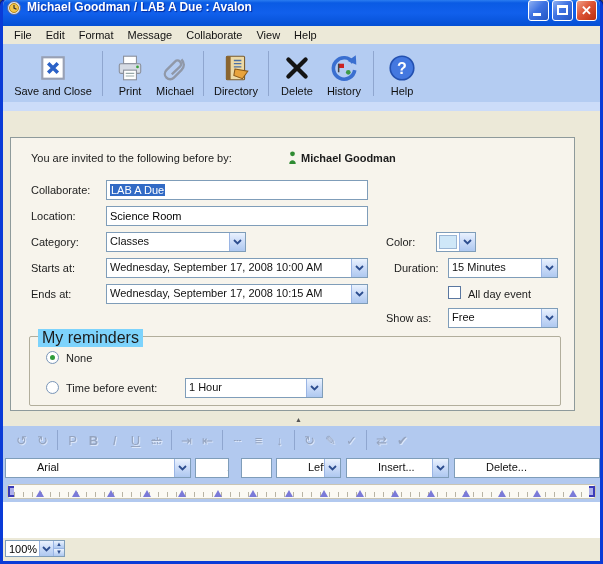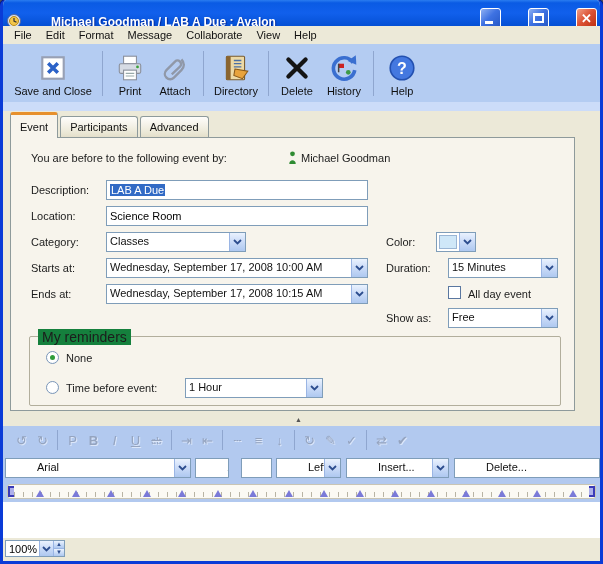--- a/index.html
+++ b/index.html
@@ -12,21 +12,21 @@
     border-radius:6px 6px 0 0;
     background:#ece9d8; overflow:hidden;
     box-shadow:0 0 0 1px #04188c;
   }
 
   
   .titlebar {
     position:absolute; top:0; left:-3px; right:-3px; height:29px;
     background:linear-gradient(180deg,#2a7cf0 0%,#0a5be4 10%,#1160ec 45%,#0550d5 88%,#0345b8 100%);
     border-radius:6px 6px 0 0;
-    display:flex; align-items:flex-end; padding:0 6px;gap:24px;
+    display:flex; align-items:flex-start; padding:0 6px;
   }
   .titlebar .app-icon { width:16px; height:16px; margin-right:5px; flex:0 0 auto; }
   .titlebar .title {
     color:#fff; font-weight:bold; font-size:12px;
     text-shadow:1px 1px 1px #00289c; white-space:nowrap; overflow:hidden; flex:1;
   }
   .winbtn {
     width:21px; height:21px; margin-left:3px; border:1px solid #fff; border-radius:3px;
     background:linear-gradient(135deg,#8fb0f2 0%,#3e72e2 45%,#2456c4 100%);
     position:relative; flex:0 0 auto; cursor:pointer;
@@ -100,21 +100,21 @@
     position:absolute; width:13px; height:13px; border-radius:50%;
     border:1px solid #7a96b9; background:radial-gradient(circle at 35% 35%, #fff 60%, #dfe8f2 100%); cursor:pointer;
   }
   .radio.sel-on::after {
     content:""; position:absolute; left:3px; top:3px; width:5px; height:5px; border-radius:50%; background:#2f9c3a;
   }
   .groupbox {
     position:absolute; border:1px solid #b2ae9c; border-radius:2px;
   }
   .groupbox .legend {
-    position:absolute; top:-8px; left:8px; background:#15803d; font-size:14px; color:#1c1c1c; padding:0 4px;
+    position:absolute; top:-8px; left:8px; background:#7dd3fc; font-size:16px; color:#1c1c1c; padding:0 4px;
   }
 
   
   .splitter { position:absolute; top:411px; left:0; right:0; height:15px; background:#ece9d8; }
   .splitter .arrow { position:absolute; left:292px; top:5px; font-size:7px; color:#555; cursor:pointer; line-height:7px; }
 
   
   .fmtbar1 {
     position:absolute; top:426px; left:0; right:0; height:28px; background:#b2c9ef;
     display:flex; align-items:center; padding-left:8px;
@@ -215,21 +215,21 @@
         <line x1="10" y1="19" x2="18" y2="19" stroke="#9aa"></line>
           <line x1="10" y1="21.5" x2="18" y2="21.5" stroke="#9aa"></line>
         <circle cx="21" cy="13" r="1.3" fill="#3aa13a"></circle>
       </svg>
       <span class="tlabel">Print</span>
     </div>
     <div class="tbtn" style="width:46px">
       <svg viewBox="0 0 28 28" fill="none" stroke="#9098a8" stroke-width="2.2">
         <path d="M20 6 C23 9 23 13 20 16 L13 23 C11 25 8 25 6 23 C4 21 4 18 6 16 L14 8 C15.3 6.7 17.3 6.7 18.6 8 C20 9.4 20 11.4 18.6 12.7 L11 20"></path>
       </svg>
-      <span class="tlabel">Attach</span>
+      <span class="tlabel">Michael</span>
     </div>
     <div class="tsep"></div>
     <div class="tbtn" style="width:54px">
       <svg viewBox="0 0 28 28">
         <rect x="5" y="3" width="17" height="22" rx="1" fill="#ecd9a6" stroke="#7a5b2e"></rect>
         <rect x="5" y="3" width="4" height="22" fill="#8a642f"></rect>
         <g stroke="#4a6fa5" stroke-width="1.2">
             <line x1="12" y1="7" x2="19" y2="7"></line>
             <line x1="12" y1="10" x2="19" y2="10"></line>
             <line x1="12" y1="13" x2="19" y2="13"></line>
@@ -259,35 +259,30 @@
     <div class="tbtn" style="width:46px">
       <svg viewBox="0 0 28 28">
         <circle cx="14" cy="14" r="11" fill="#4478e0" stroke="#2350b0" stroke-width="1.5"></circle>
         <text x="14" y="19.5" font-size="15" font-weight="bold" fill="#fff" text-anchor="middle">?</text>
       </svg>
       <span class="tlabel">Help</span>
     </div>
   </div>
   <div class="toolbar-strip"></div>
 
-  <div class="tabs">
-    <div class="tab active">Event</div>
-    <div class="tab">Participants</div>
-    <div class="tab">Advanced</div>
-  </div>
 
   <div class="panel">
-    <span class="lbl" style="left:20px; top:14px">You are before to the following event by:</span>
+    <span class="lbl" style="left:20px; top:14px">You are invited to the following before by:</span>
     <svg style="position:absolute; left:277px; top:13px" width="9" height="13" viewBox="0 0 8 12">
       <circle cx="4" cy="2.6" r="2.2" fill="#2e8b32"></circle>
         <path d="M1 12 C1 7.5 7 7.5 7 12 Z" fill="#2e8b32"></path>
     </svg>
-    <span class="lbl" style="left:290px; top:14px; font-weight:normal">Michael Goodman</span>
-
-    <span class="lbl" style="left:20px; top:46px">Description:</span>
+    <span class="lbl" style="left:290px; top:14px; font-weight:bold">Michael Goodman</span>
+
+    <span class="lbl" style="left:20px; top:46px">Collaborate:</span>
     <div class="tinput" style="left:95px; top:42px; width:262px">
       <span class="sel">LAB A Due</span>
     </div>
 
     <span class="lbl" style="left:20px; top:72px">Location:</span>
     <div class="tinput" style="left:95px; top:68px; width:262px">
       <span>Science Room</span>
     </div>
 
     <span class="lbl" style="left:20px; top:98px">Category:</span>
@@ -311,21 +306,21 @@
 
     <span class="lbl" style="left:20px; top:124px">Starts at:</span>
     <div class="combo" style="left:95px; top:120px; width:262px">
       <span class="val">Wednesday, September 17, 2008 10:00 AM</span>
       <span class="dd">
           <svg viewBox="0 0 9 6" fill="none">
             <path d="M1 1 L4.5 4.5 L8 1" stroke="#2c4d8e" stroke-width="1.8"></path>
           </svg>
         </span>
     </div>
-    <span class="lbl" style="left:375px; top:124px">Duration:</span>
+    <span class="lbl" style="left:383px; top:124px">Duration:</span>
     <div class="combo" style="left:437px; top:120px; width:110px">
       <span class="val">15 Minutes</span>
       <span class="dd">
           <svg viewBox="0 0 9 6" fill="none">
             <path d="M1 1 L4.5 4.5 L8 1" stroke="#2c4d8e" stroke-width="1.8"></path>
           </svg>
         </span>
     </div>
 
     <span class="lbl" style="left:20px; top:150px">Ends at:</span>

